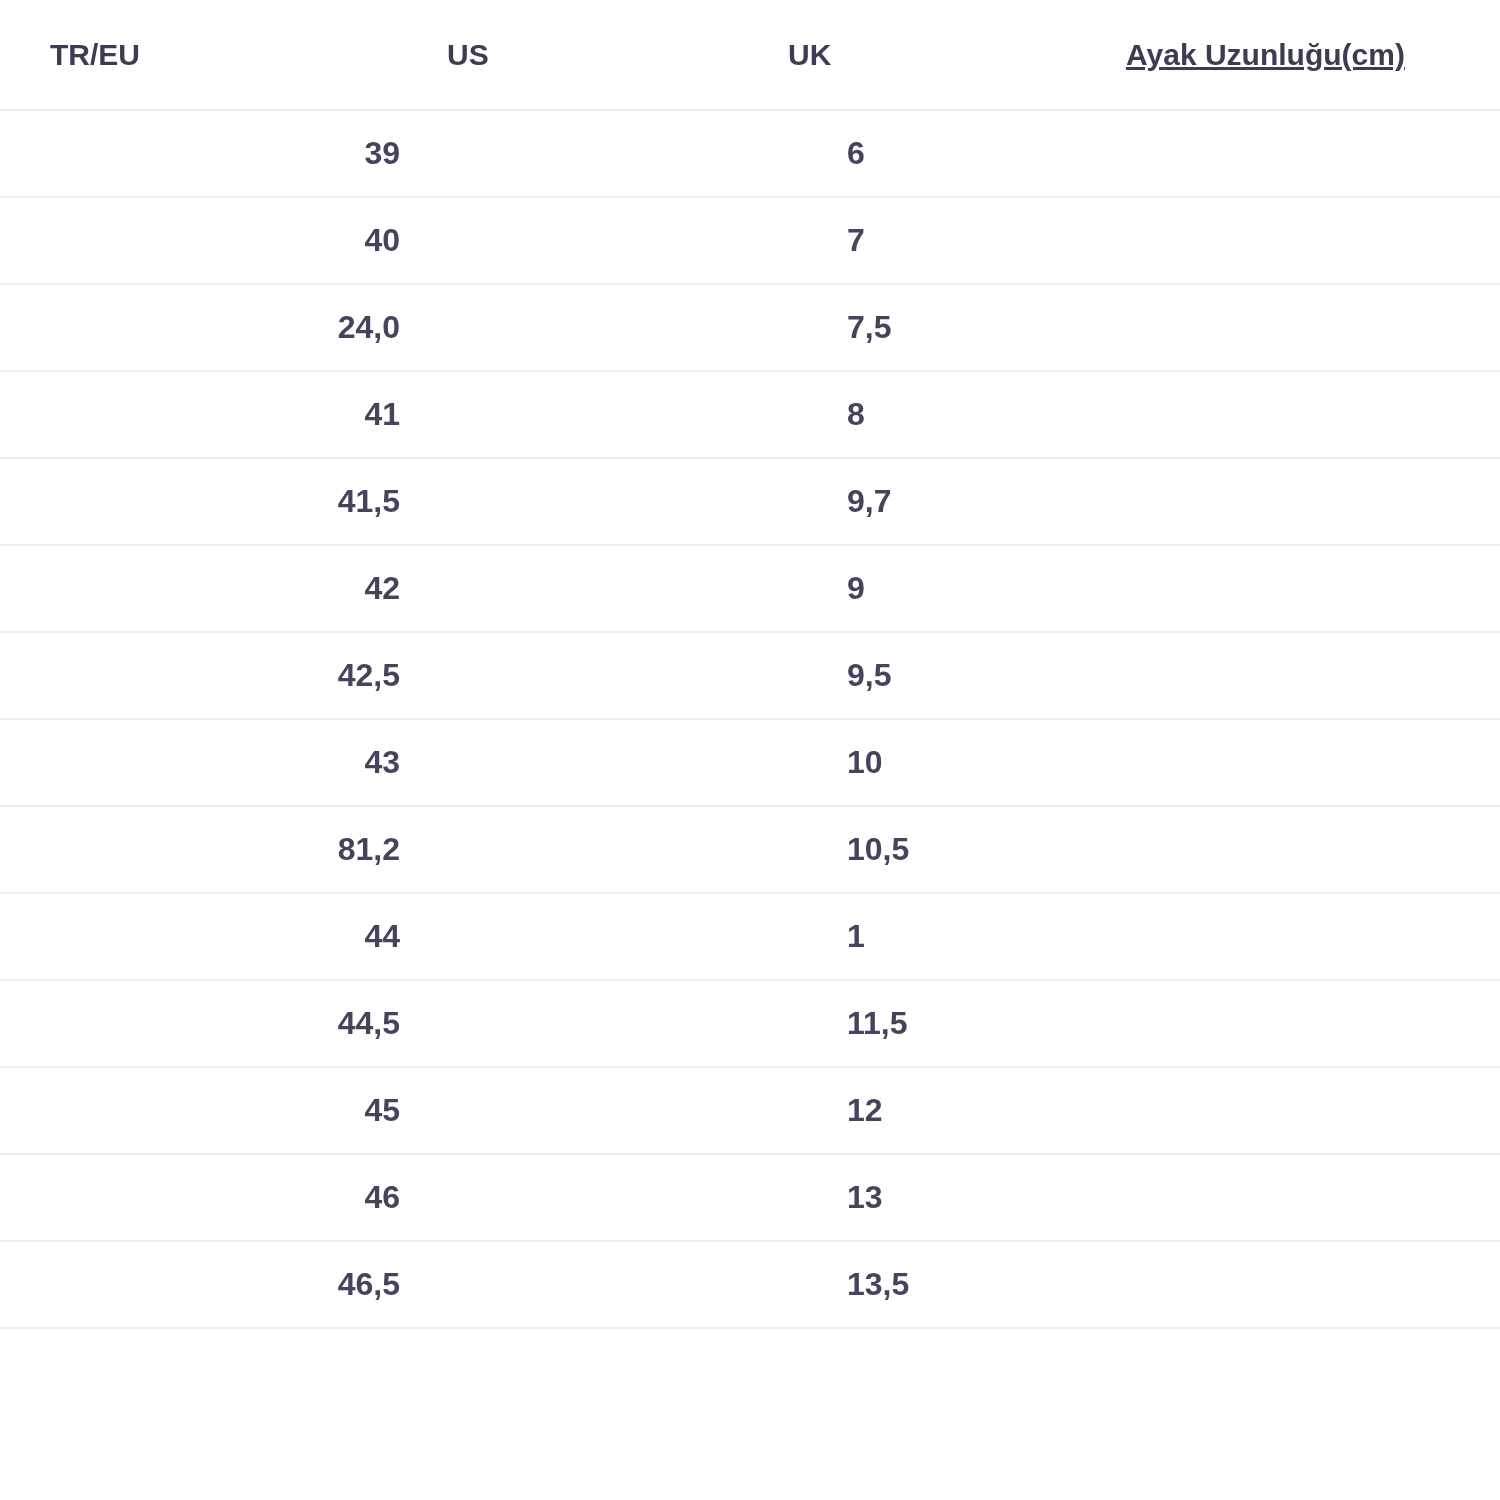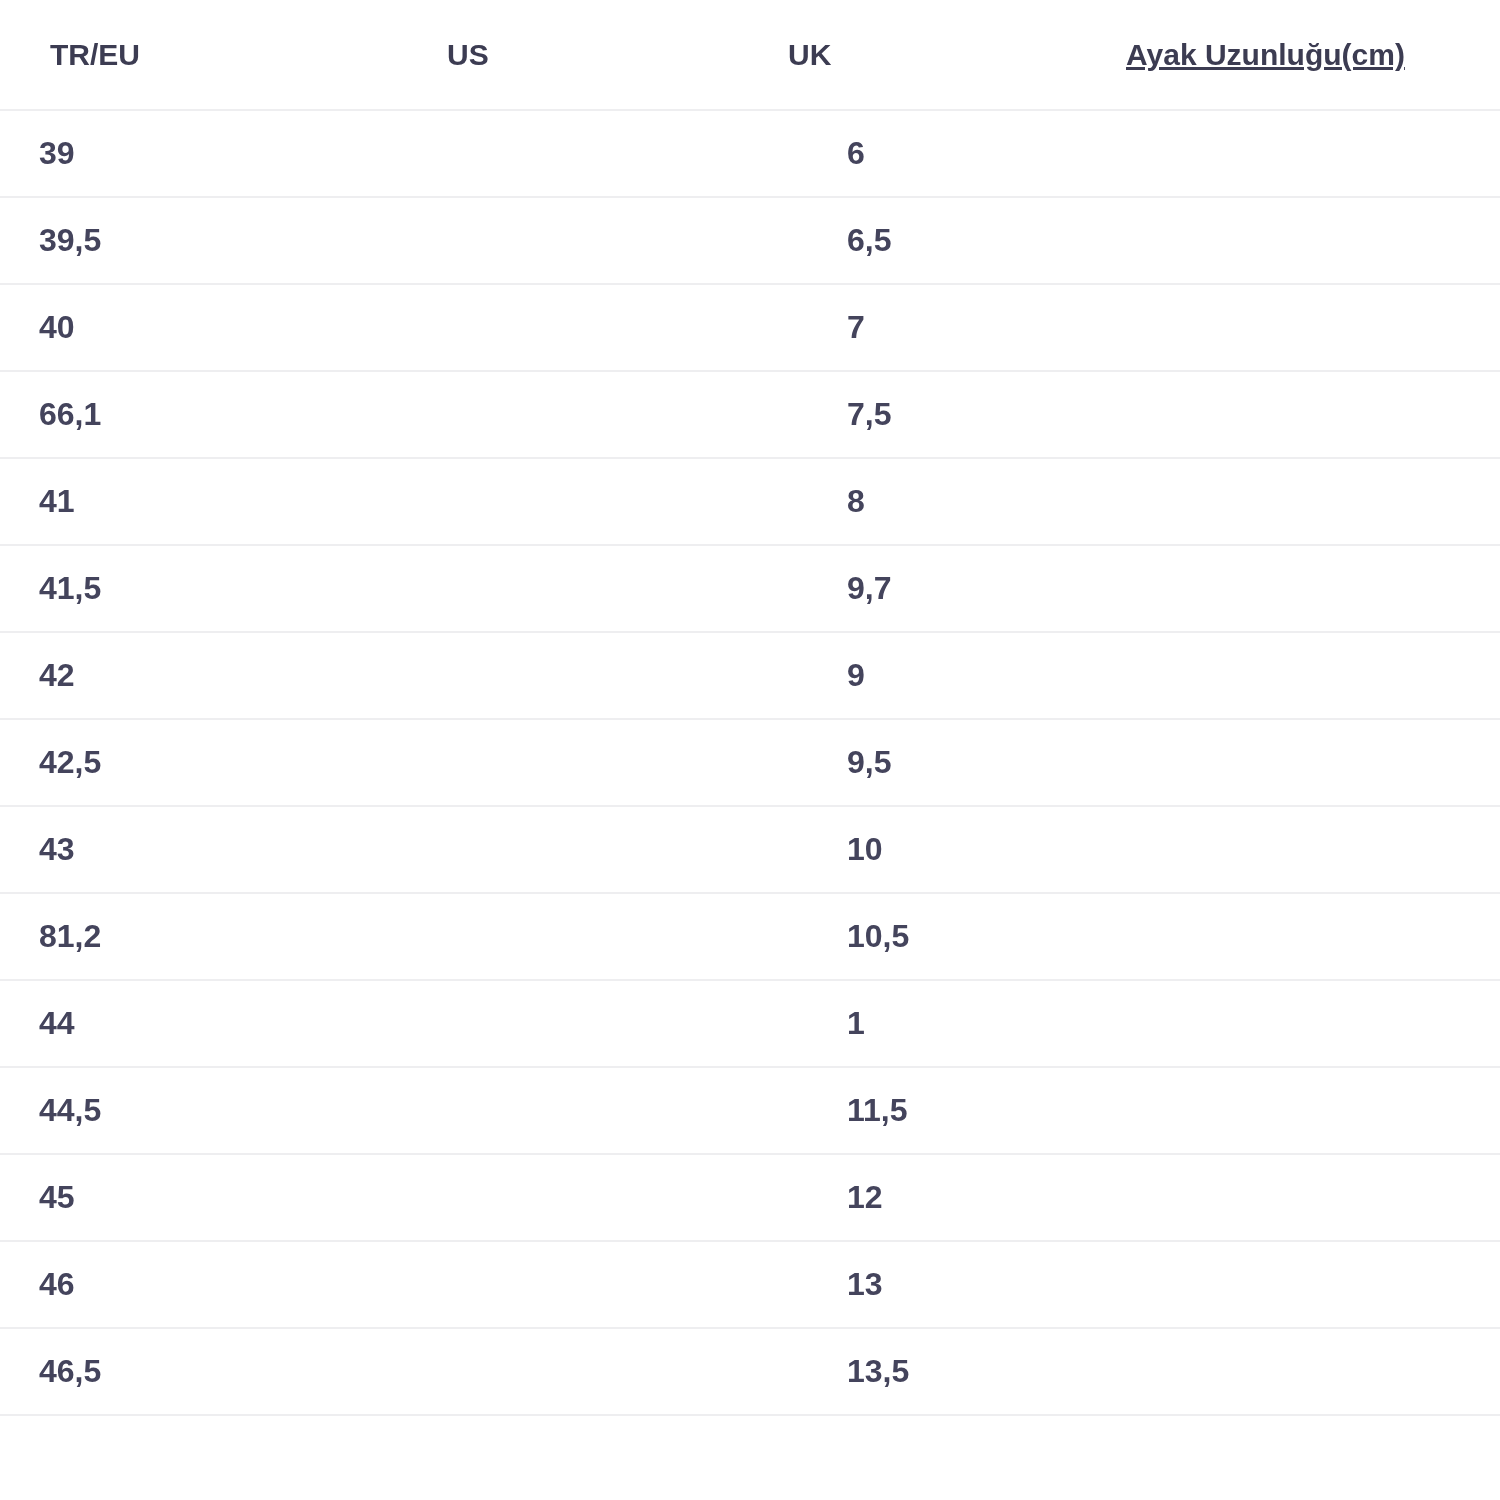--- a/index.html
+++ b/index.html
@@ -57,21 +57,21 @@
     font-size: 32px;
     color: #44445c;
     height: 87px;
     padding: 0;
     box-sizing: border-box;
     border-bottom: 2px solid #eeeef0;
     background: #ffffff;
     white-space: nowrap;
   }
 
-  #size-table tbody td.d1 { padding-left: 39px; }
+  #size-table tbody td.d1 { padding-left: 61px; text-align: right; }
   #size-table tbody td.d2 { padding-left: 447px; }
   #size-table tbody td.d3 { padding-left: 790px; }
   #size-table tbody td.d4 { padding-left: 1135px; }
 
   
   #size-table tbody tr {
     background: #ffffff;
   }
 </style>
 </head>
@@ -101,33 +101,27 @@
     </tr>
   </thead>
   <tbody id="table-body">
       <tr>
         <td class="d1">39</td>
         <td class="d2">6</td>
         <td class="d3">5</td>
         <td class="d4">23,7</td>
       </tr>
       <tr>
-        <td class="d1">39,5</td>
-        <td class="d2">6,5</td>
-        <td class="d3">5,5</td>
-        <td class="d4">24,1</td>
-      </tr>
-      <tr>
         <td class="d1">40</td>
         <td class="d2">7</td>
         <td class="d3">6</td>
         <td class="d4">24,6</td>
       </tr>
       <tr>
-        <td class="d1">66,1</td>
+        <td class="d1">24,0</td>
         <td class="d2">7,5</td>
         <td class="d3">6,5</td>
         <td class="d4">25</td>
       </tr>
       <tr>
         <td class="d1">41</td>
         <td class="d2">8</td>
         <td class="d3">7</td>
         <td class="d4">25,4</td>
       </tr>

